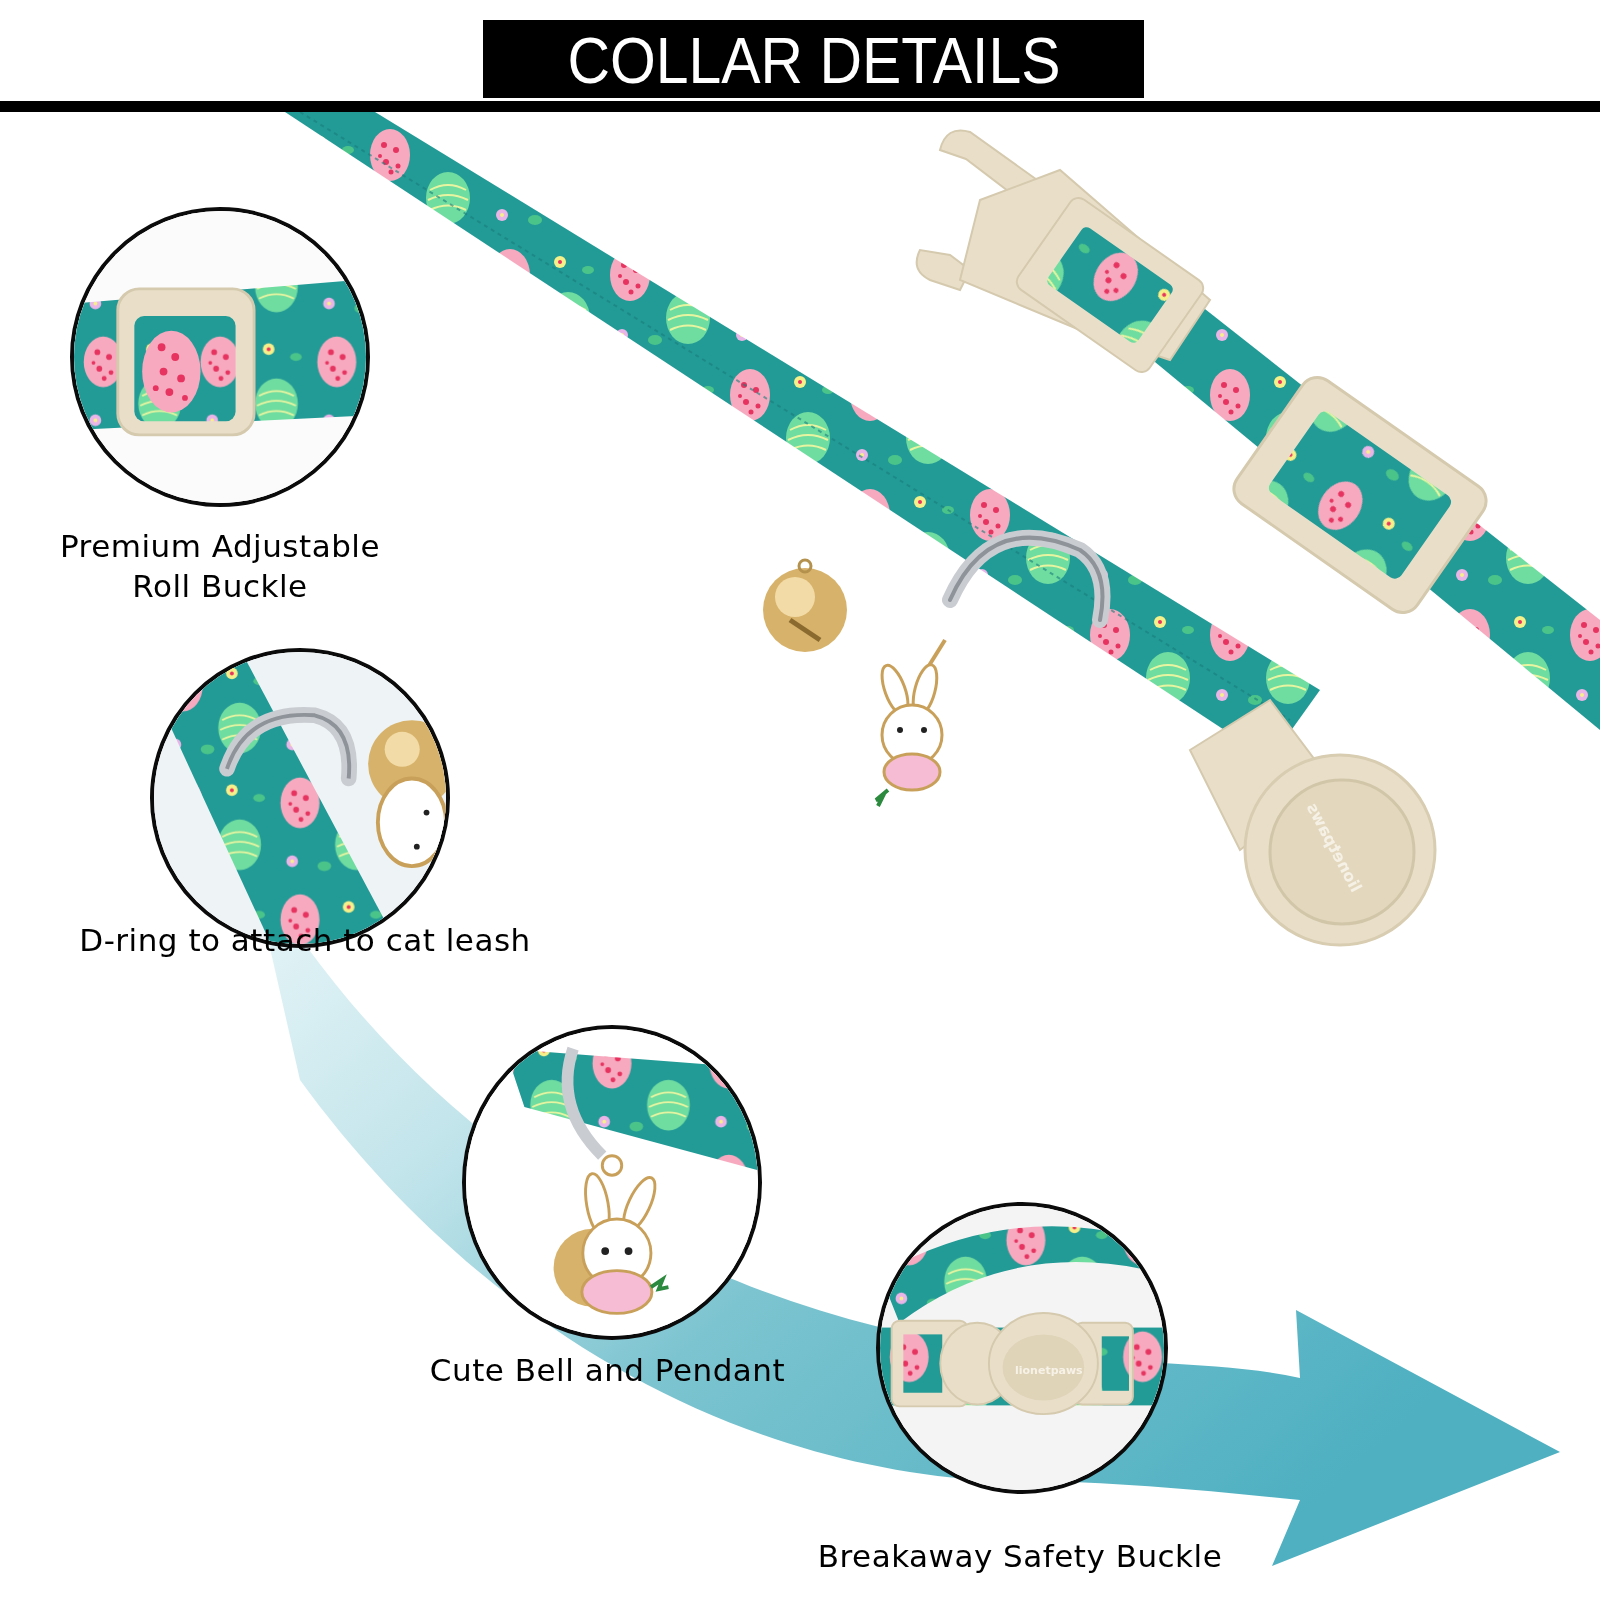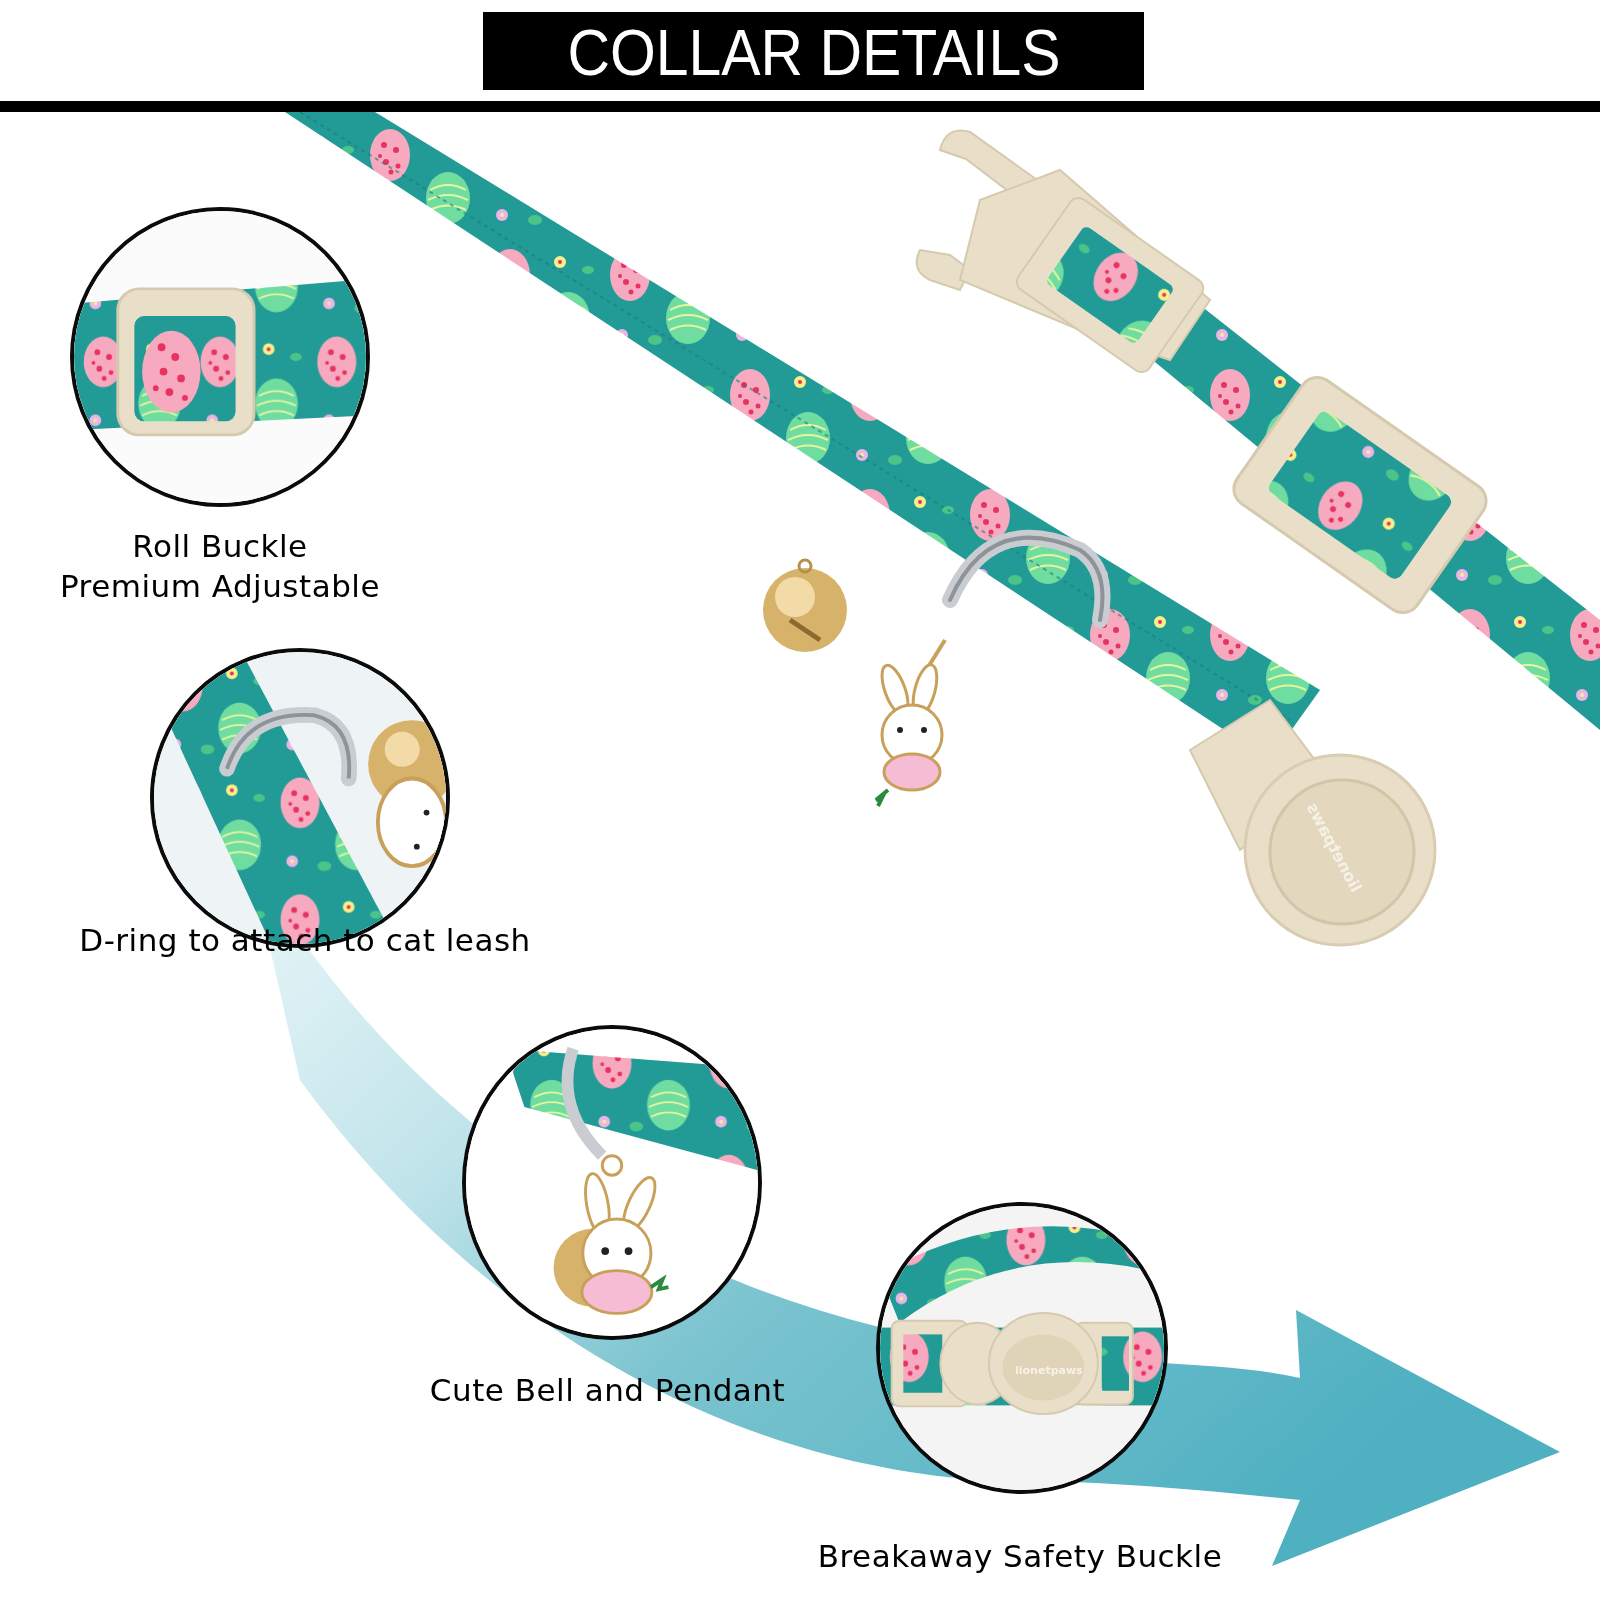--- a/index.html
+++ b/index.html
@@ -1,24 +1,24 @@
 <!DOCTYPE html>
 <html><head>
 <meta charset="utf-8">
 <style>
   html, body { margin: 0; padding: 0; background: #ffffff; }
   body { width: 1600px; height: 1600px; position: relative; overflow: hidden; font-family: "Liberation Sans", "DejaVu Sans", sans-serif; }
   .layer { position: absolute; left: 0; top: 0; width: 1600px; height: 1600px; }
   .title-rule { position: absolute; left: 0; top: 101px; width: 1600px; height: 11px; background: #000; }
-  .title-box { position: absolute; left: 483px; top: 12px; width: 661px; height: 78px; background: #000; display: flex; align-items: center; justify-content: center; }
+  .title-box { position: absolute; left: 483px; top: 20px; width: 661px; height: 78px; background: #000; display: flex; align-items: center; justify-content: center; }
   .title-text { color: #fff; font-family: "Liberation Sans", sans-serif; font-size: 64px; font-weight: 400; letter-spacing: 0px; transform: scaleX(0.92); white-space: nowrap; line-height: 1; margin-top: 4px; }
   .caption { position: absolute; color: #000; font-family: "DejaVu Sans", sans-serif; font-size: 31px; line-height: 40px; text-align: center; white-space: nowrap; letter-spacing: 0.5px; }
   .cap-1 { left: 20px; top: 526px; width: 400px; }
   .cap-2 { left: 50px; top: 920px; width: 510px; }
-  .cap-3 { left: 395px; top: 1350px; width: 425px; margin-top: 20px; }
+  .cap-3 { left: 395px; top: 1350px; width: 425px; }
   .cap-4 { left: 780px; top: 1536px; width: 480px; }
   .detail-circle { position: absolute; border-radius: 50%; border: 4px solid #0b0b0b; overflow: hidden; background: #fff; box-sizing: border-box; }
   .c1 { left: 70px; top: 207px; width: 300px; height: 300px; }
   .c2 { left: 150px; top: 648px; width: 300px; height: 300px; }
   .c3 { left: 462px; top: 1025px; width: 300px; height: 315px; }
   .c4 { left: 876px; top: 1202px; width: 292px; height: 292px; }
   .circle-svg { width: 100%; height: 100%; display: block; }
   .brand-mark { position: absolute; font-family: "DejaVu Sans", sans-serif; font-weight: bold; color: #f3ece0; white-space: nowrap; }
 </style>
 </head>
@@ -126,22 +126,22 @@
         <circle cx="104" cy="150" r="4"></circle>
         <circle cx="92" cy="165" r="4"></circle>
         <circle cx="110" cy="172" r="4"></circle>
         <circle cx="98" cy="186" r="4"></circle>
         <circle cx="114" cy="192" r="3"></circle>
         <circle cx="84" cy="182" r="3"></circle>
       </g>
   </svg>
 </div>
 <div class="caption cap-1">
+  <div>Premium Adjustable</div>
   <div>Roll Buckle</div>
-  <div>Premium Adjustable</div>
 </div>
 
 <div class="detail-circle c2">
   <svg class="circle-svg" viewBox="0 0 300 300" xmlns="http://www.w3.org/2000/svg">
     <rect width="300" height="300" fill="#eef3f5"></rect>
     <path d="M0 40 L 90 0 L 250 300 L 120 300 Z" fill="url(#fabric)"></path>
     <path d="M75 120 q 20 -60 90 -55 q 40 10 35 65" fill="none" stroke="#c9ccd1" stroke-width="16" stroke-linecap="round"></path>
     <path d="M75 120 q 20 -60 90 -55 q 40 10 35 65" fill="none" stroke="#8e9299" stroke-width="4"></path>
     <circle cx="265" cy="115" r="45" fill="#d7b26a"></circle>
     <circle cx="255" cy="100" r="18" fill="#f2dba6"></circle>

